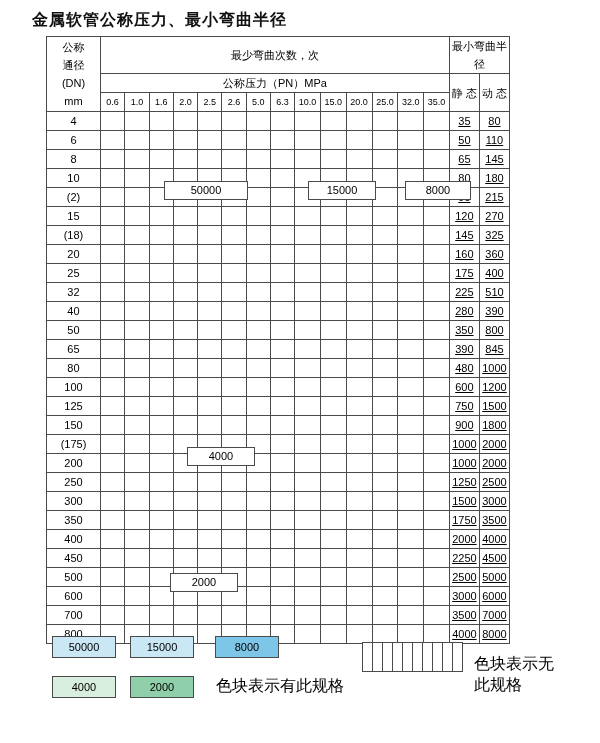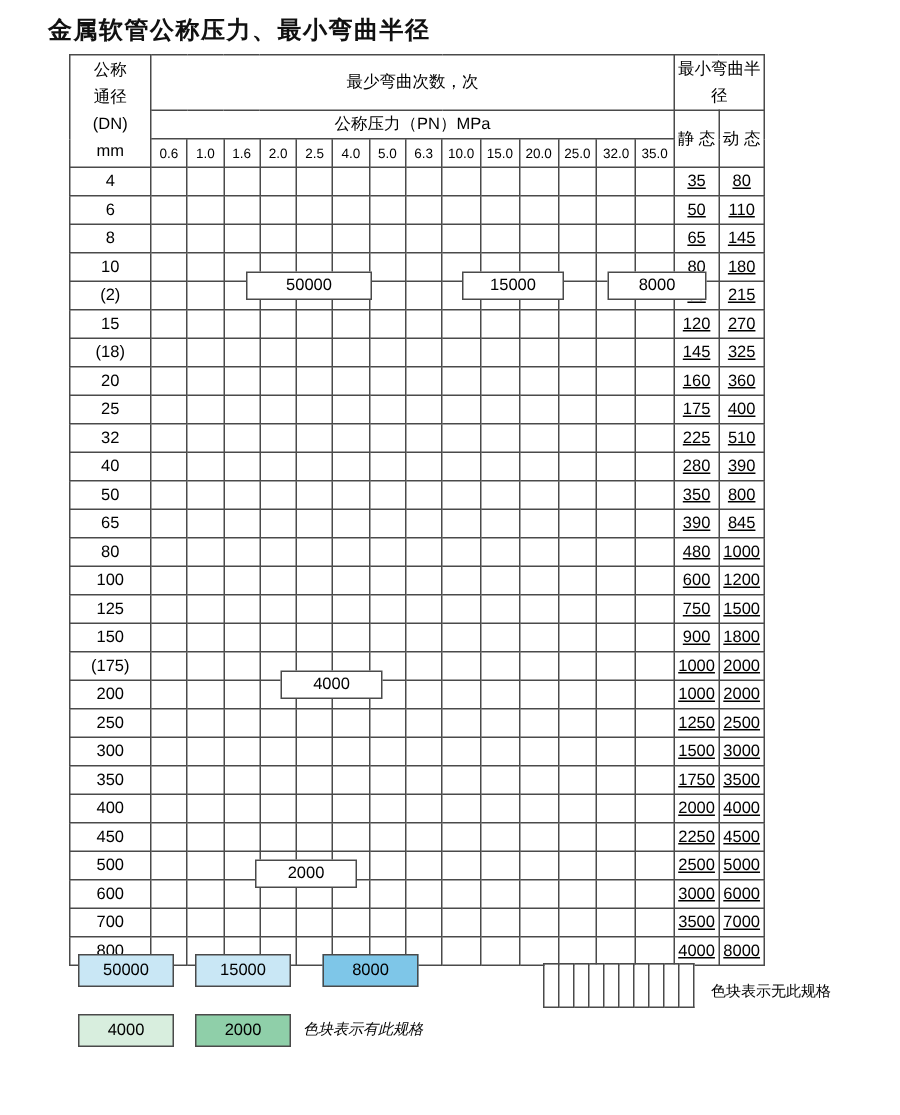--- a/index.html
+++ b/index.html
@@ -73,21 +73,21 @@
   .lg-box{
     display:inline-block;
     width:62px;height:20px;
     line-height:20px;
     text-align:center;
     border:1px solid #4a4a4a;
     font-size:11px;
     background:#fff;
   }
   .lg-row{ position:absolute; }
-  .lg-label{ font-size:10px; }
+  .lg-label{ font-size:16px; }
   .swatch-tbl{
     border-collapse:collapse;
     table-layout:fixed;
   }
   .swatch-tbl td{
     border:1px solid #4a4a4a;
     width:9px;height:28px;
     padding:0;
     background:#fff;
   }
@@ -120,21 +120,21 @@
         <td class="hdr" colspan="14">公称压力（PN）MPa</td>
         <td class="hdr" rowspan="2">静 态</td>
         <td class="hdr" rowspan="2">动 态</td>
       </tr>
       <tr id="pressureRow">
           <td class="hdr-sm">0.6</td>
           <td class="hdr-sm">1.0</td>
           <td class="hdr-sm">1.6</td>
           <td class="hdr-sm">2.0</td>
           <td class="hdr-sm">2.5</td>
-          <td class="hdr-sm">4.0</td>
+          <td class="hdr-sm">2.6</td>
           <td class="hdr-sm">5.0</td>
           <td class="hdr-sm">6.3</td>
           <td class="hdr-sm">10.0</td>
           <td class="hdr-sm">15.0</td>
           <td class="hdr-sm">20.0</td>
           <td class="hdr-sm">25.0</td>
           <td class="hdr-sm">32.0</td>
           <td class="hdr-sm">35.0</td>
         </tr>
     </thead>
@@ -692,21 +692,21 @@
   </div>
   <div class="lg-row" style="left:183px; top:0;">
     <span class="lg-box" id="lg2" style="background: rgb(126, 198, 232);">8000</span>
   </div>
   <div class="lg-row" style="left:20px; top:40px;">
     <span class="lg-box" id="lg3" style="background: rgb(216, 238, 222);">4000</span>
   </div>
   <div class="lg-row" style="left:98px; top:40px;">
     <span class="lg-box" id="lg4" style="background: rgb(143, 207, 169);">2000</span>
   </div>
-  <div class="lg-row" style="left:170px; top:40px; line-height:20px;font-style:italic;">
+  <div class="lg-row" style="left:184px; top:40px; line-height:20px;">
     <span class="lg-label">色块表示有此规格</span>
   </div>
   <div class="lg-row" style="left:330px; top:6px;">
     <table class="swatch-tbl">
       <tbody>
           <tr>
         <td></td>
         <td></td>
         <td></td>
         <td></td>

